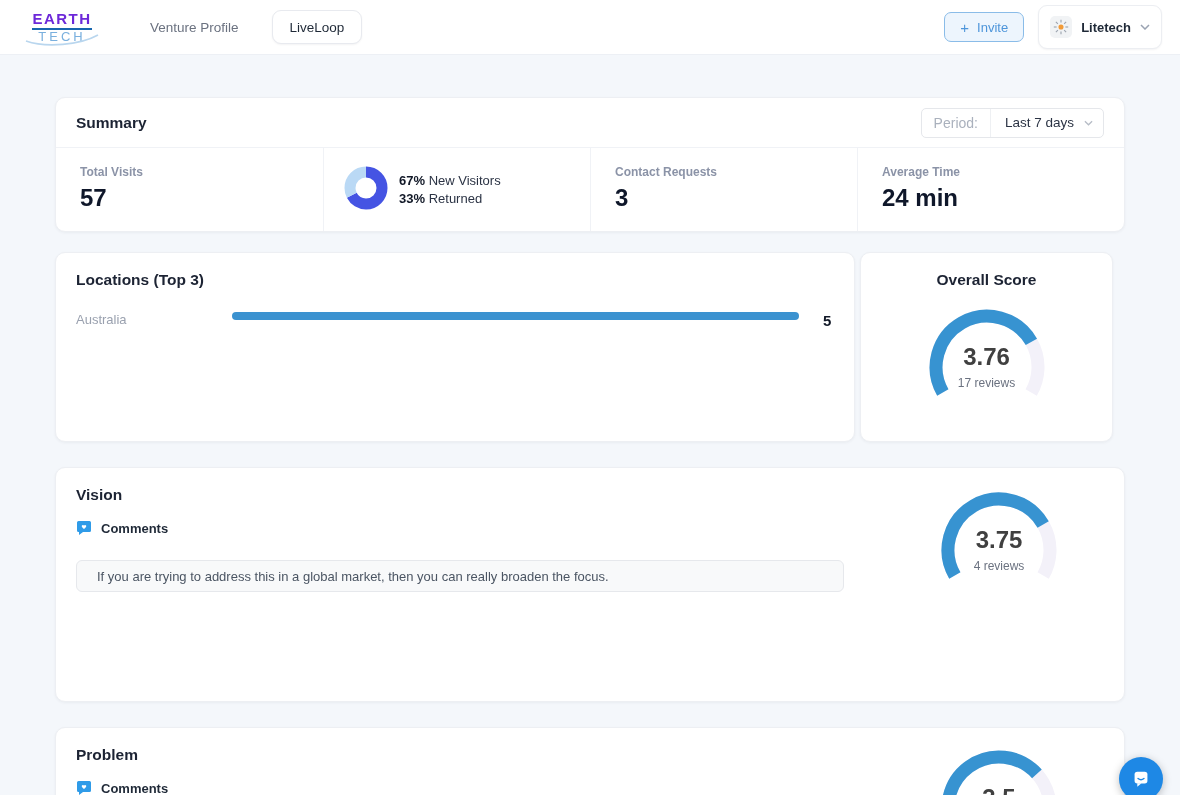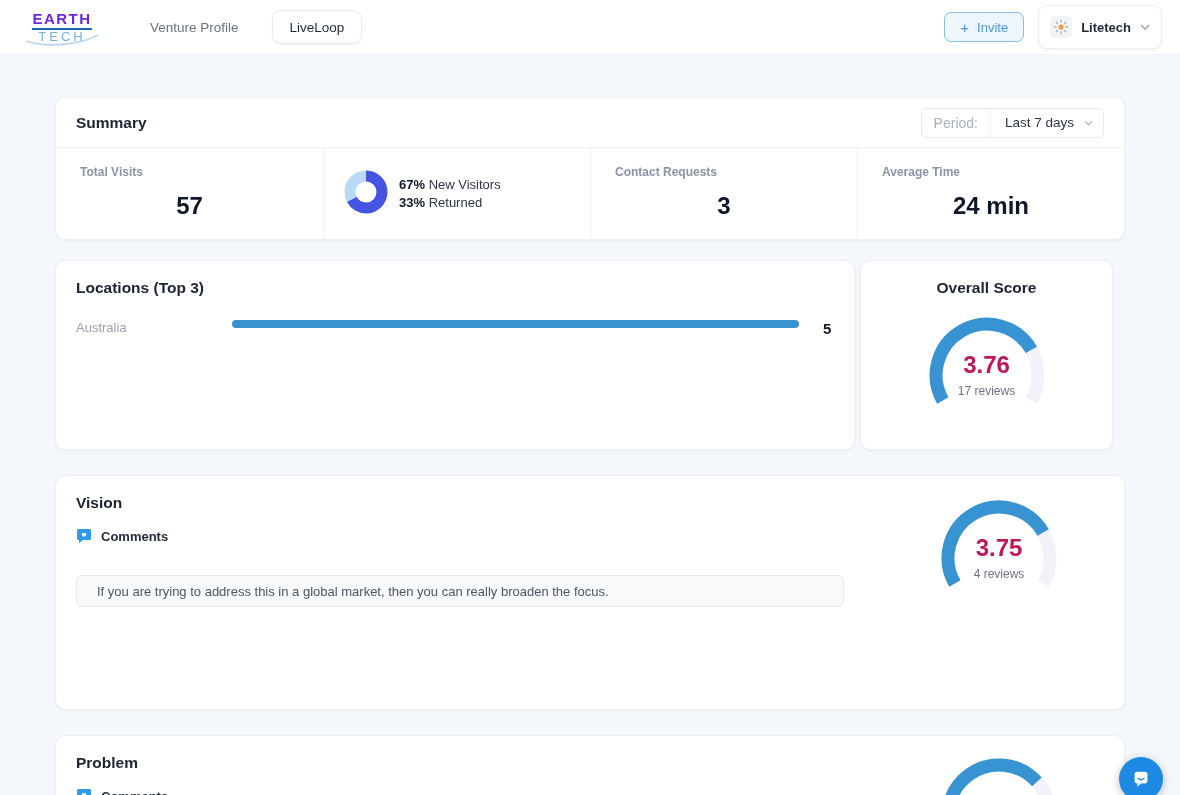--- a/index.html
+++ b/index.html
@@ -50,48 +50,48 @@
   .period-ctl { display:flex; align-items:center; height:30px; border:1px solid #e5e7eb;
                 border-radius:5px; background:#fff; overflow:hidden; cursor:pointer; }
   .period-label { padding:0 12px; font-size:14px; color:#aab1bd; height:100%;
                   display:flex; align-items:center; border-right:1px solid #eef0f3; }
   .period-value { padding:0 10px 0 14px; font-size:13.5px; color:#2b3344; }
   .period-chev { padding-right:10px; display:flex; }
   .stats-row { display:grid; grid-template-columns:repeat(4,1fr); border-top:1px solid #f0f2f6; }
   .stat-cell { padding:17px 24px 19px 24px; }
   .stat-cell + .stat-cell { border-left:1px solid #f0f2f6; }
   .stat-label { font-size:12px; font-weight:600; color:#8b93a7; }
-  .stat-value { font-size:24px; font-weight:700; color:#0f172a; margin-top:13px;text-align:center; }
+  .stat-value { font-size:24px; font-weight:700; color:#0f172a; margin-top:5px; }
   .donut-cell { display:flex; align-items:center; gap:11px; padding:14px 10px 14px 20px; }
   .donut-legend { font-size:13px; color:#2b3344; line-height:18px; }
   .pct { font-weight:700; color:#111827; }
   
   .row2 { display:flex; gap:5px; margin-top:20px; }
   .loc-card { width:800px; height:190px; padding:18px 20px; }
   .loc-row { display:flex; margin-top:23px; padding-right:0; }
   .loc-label { width:156px; font-size:13px; color:#9aa1af; }
   .loc-track { flex:0 0 567px; height:8px; border-radius:4px; }
   .loc-fill { height:8px; border-radius:4px; }
   .loc-value { margin-left:24px; font-size:15px; font-weight:700; color:#111827; }
   .score-card { width:253px; height:190px; text-align:center; padding-top:18px; }
   
   .gauge { position:relative; width:130px; height:100px; }
   .gauge svg { display:block; }
   .gauge-value { position:absolute; left:0; top:40px; width:100%; text-align:center;
-                 font-size:24px; font-weight:700; color:#be185d; }
+                 font-size:24px; font-weight:700; color:#404040; }
   .gauge-reviews { position:absolute; left:0; top:73px; width:100%; text-align:center;
                    font-size:12px; color:#6b7280; }
   .score-card .gauge { margin:14px auto 0 auto; }
   
   .section-card { position:relative; margin-top:25px; padding:18px 20px; }
   .vision-card { height:235px; }
   .problem-card { height:240px; }
   .comments-row { display:flex; align-items:flex-end; gap:9px; margin-top:16px; }
   .comments-label { font-size:13px; font-weight:700; color:#1f2937; }
-  .comment-box { margin-top:31px; width:768px; height:32px; display:flex; align-items:center;
+  .comment-box { margin-top:24px; width:768px; height:32px; display:flex; align-items:center;
                  padding:0 20px; background:#f8f9fa; border:1px solid #e6e8ec;
                  border-radius:6px; font-size:13px; color:#4b5563; }
   .section-gauge { position:absolute; top:18px; right:60px; }
   .problem-card .section-gauge { top:16px; }
   
   .chat-fab { position:absolute; left:1119px; top:757px; width:44px; height:44px;
               border-radius:50%; background:#1e88e5; display:flex; align-items:center;
               justify-content:center; box-shadow:0 2px 8px rgba(0,0,0,.25); cursor:pointer; }
 </style>
 </head>

